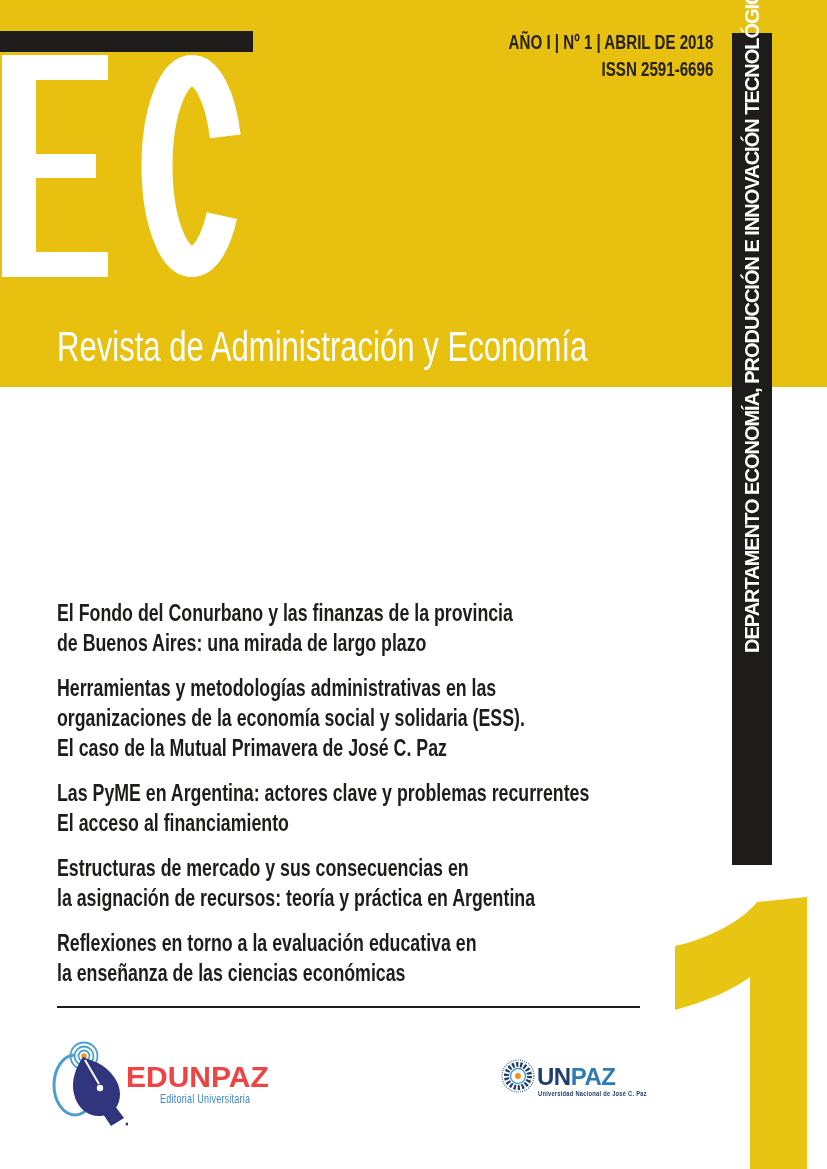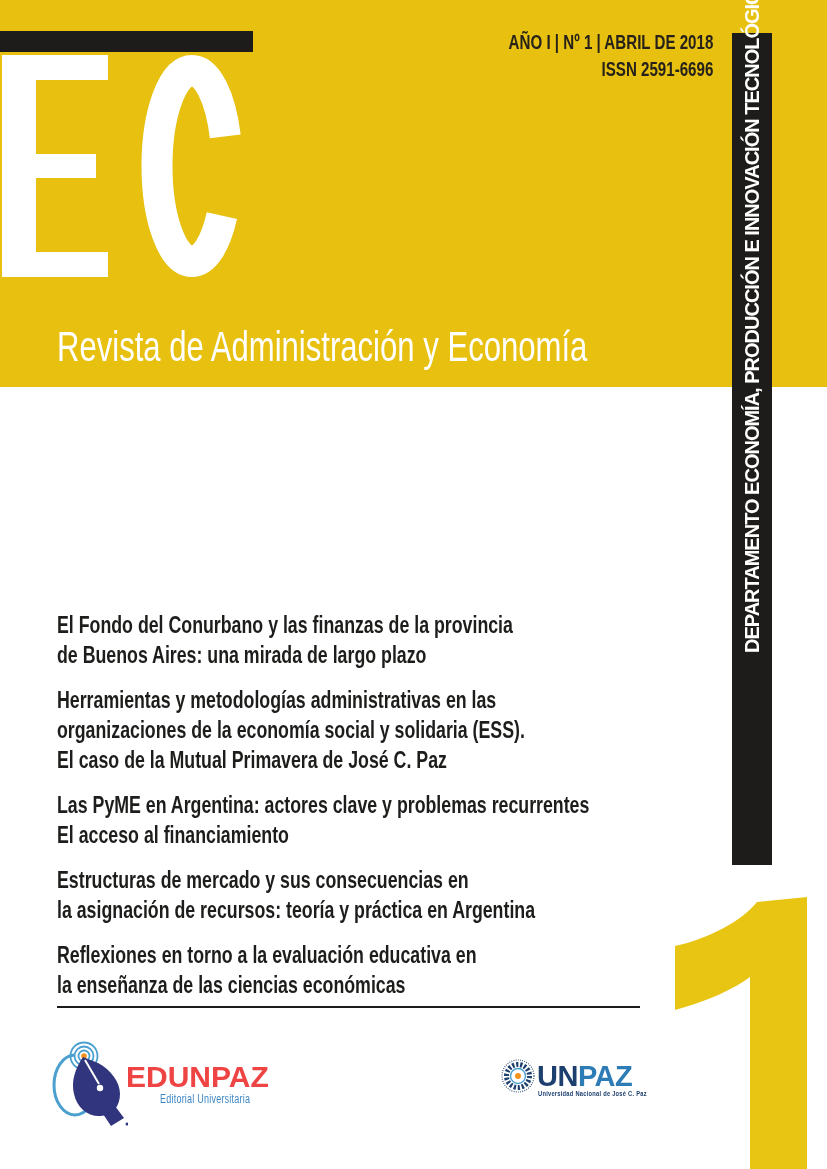--- a/index.html
+++ b/index.html
@@ -27,21 +27,21 @@
   }
 
   .vbar{position:absolute;left:732px;top:33px;width:40px;height:832px;background:#1d1c1a;}
   .vbar-rot{
     position:absolute;left:0;top:0;width:832px;height:40px;
     transform-origin:0 0;transform:rotate(-90deg) translateX(-832px);
     display:flex;align-items:center;box-sizing:border-box;padding-left:212px;
     color:#ffffff;font-weight:700;font-size:20px;letter-spacing:-1px;white-space:nowrap;
   }
 
-  .articles{position:absolute;left:57px;top:598px;width:620px;margin-top:12px;}
+  .articles{position:absolute;left:57px;top:598px;width:620px;}
   .article{
     color:#1d1d1b;font-weight:700;font-size:24px;line-height:30px;
     transform:scaleX(.74);transform-origin:left top;white-space:nowrap;
     margin-bottom:15px;
   }
 
   .rule{position:absolute;left:57px;top:1006px;width:583px;height:2px;background:#1d1c1a;}
 
   .numeral-1{position:absolute;left:658px;top:893px;width:152px;height:276px;}
 
@@ -51,21 +51,21 @@
     position:absolute;left:126px;top:1062px;color:#ef4444;
     font-weight:700;font-size:30px;line-height:30px;white-space:nowrap;
   }
   .edunpaz-tag{
     position:absolute;left:160px;top:1092px;color:#3c86c4;
     font-weight:400;font-size:12px;line-height:14px;white-space:nowrap;
     transform:scaleX(.75);transform-origin:left top;letter-spacing:.3px;
   }
   .unpaz-emblem{position:absolute;left:500px;top:1058px;width:36px;height:36px;}
   .unpaz-word{
-    position:absolute;left:537px;top:1062px;font-weight:700;font-size:29px;line-height:29px;
+    position:absolute;left:537px;top:1062px;font-weight:700;font-size:24px;line-height:29px;
     letter-spacing:-0.5px;white-space:nowrap;
   }
   .unpaz-word .un{color:#1c3f6e;}
   .unpaz-word .paz{color:#2d7cb5;}
   .unpaz-tag{
     position:absolute;left:538px;top:1089px;color:#1c3f6e;
     font-weight:700;font-size:7px;line-height:9px;letter-spacing:.3px;white-space:nowrap;
     transform:scaleX(.82);transform-origin:left top;
   }
 </style>

